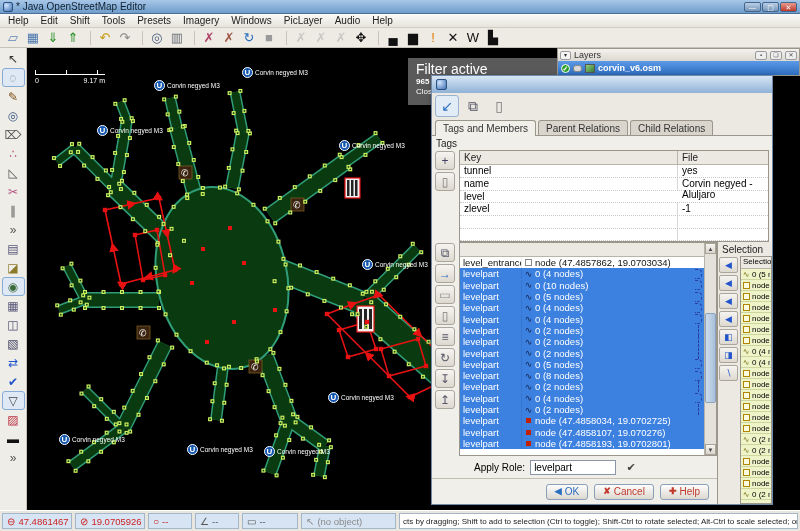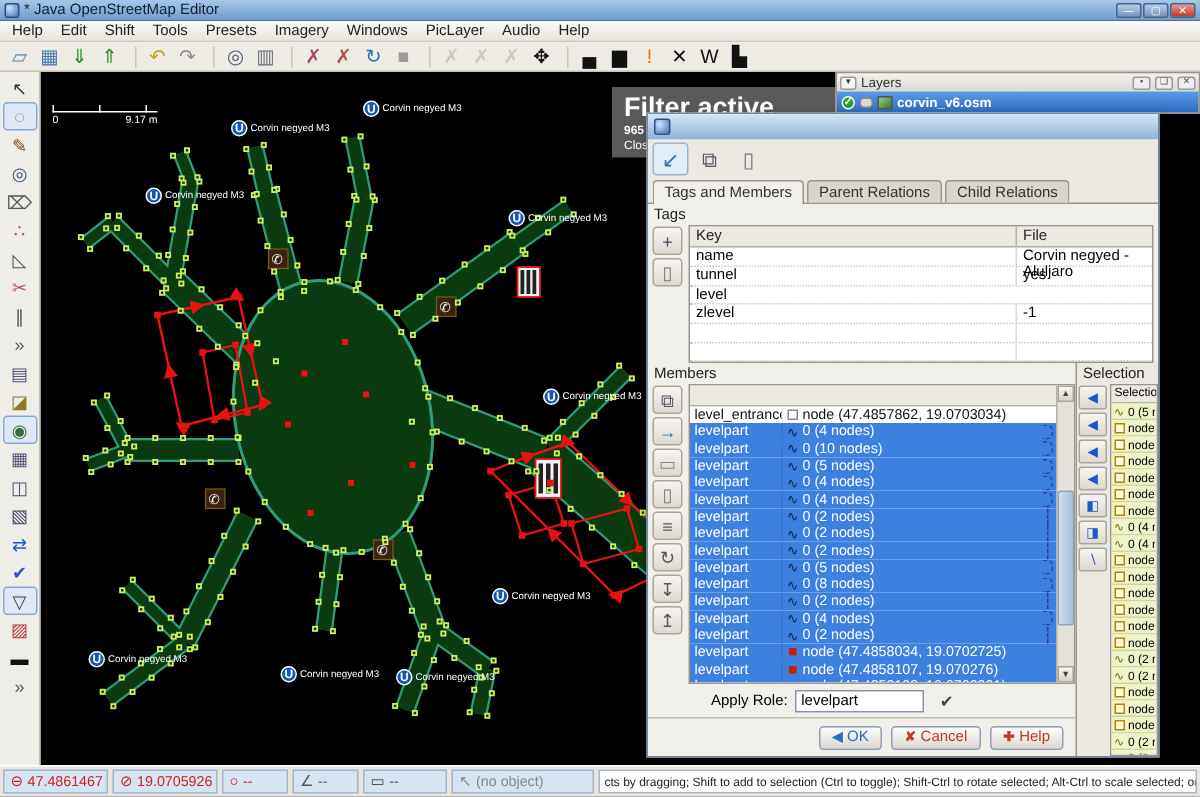--- a/index.html
+++ b/index.html
@@ -40,21 +40,21 @@
   .sb-line i { position:absolute; top:-4px; width:1px; height:5px; background:#fff; }
   .sb-labels { display:flex; justify-content:space-between; margin-top:2px; }
 
   .metro { position:absolute; display:flex; align-items:center; gap:2px; z-index:2; }
   .u-badge { width:11px; height:11px; border-radius:50%; background:#1457b0; border:1px solid #fff; color:#fff; font-weight:bold; font-size:8px; line-height:9px; text-align:center; flex:0 0 11px; }
   .mlabel { color:#fff; font-size:6.5px; white-space:nowrap; }
 
   .rednode { position:absolute; width:4px; height:4px; background:#e81212; z-index:2; }
 
   .filter-overlay { position:absolute; left:381px; top:10px; width:162px; height:47px; background:rgba(110,110,110,.82); color:#fff; padding:3px 8px; z-index:5; }
-  .fo-title { font-size:18px; font-weight:bold; }
+  .fo-title { font-size:14px; font-weight:normal; }
   .fo-line { font-size:8px; line-height:10px; }
 
   
   .layers-panel { position:absolute; right:0; top:0; width:243px; z-index:6; background:#e9e6e0; border:1px solid #9a968c; }
   .lp-header { height:12px; display:flex; align-items:center; gap:3px; padding:0 2px; font-size:9px; color:#333; background:linear-gradient(#f4f2ee,#dcd8d0); }
   .lp-collapse { width:11px; height:9px; border:1px solid #999; border-radius:2px; font-size:6px; line-height:7px; text-align:center; background:#f4f4f4; }
   .lp-title { flex:1; }
   .lp-btn { width:12px; height:9px; border:1px solid #999; border-radius:2px; background:#eee; font-size:6px; line-height:7px; text-align:center; color:#555; }
   .lp-row { height:14px; background:linear-gradient(#5b9ae8,#2e6cc0); color:#fff; font-size:9px; font-weight:bold; display:flex; align-items:center; gap:3px; padding:0 3px; }
   .lp-check { width:9px; height:9px; border-radius:50%; background:#2ea12e; border:1px solid #fff; color:#fff; font-size:7px; line-height:8px; text-align:center; }
@@ -1022,26 +1022,26 @@
               <span class="mini-btn" style="color: rgb(119, 119, 119);">
                 <span>▯</span>
               </span>
           </div>
           <div class="t-table">
             <div class="t-head">
               <span class="t-col-key">Key</span>
               <span>File</span>
             </div>
             <div class="t-row">
+              <span class="t-key">tunnel</span>
+              <span class="t-val">yes</span>
+            </div>
+              <div class="t-row">
               <span class="t-key">name</span>
               <span class="t-val">Corvin negyed - Aluljaro</span>
-            </div>
-              <div class="t-row">
-              <span class="t-key">tunnel</span>
-              <span class="t-val">yes</span>
             </div>
               <div class="t-row">
               <span class="t-val">level</span>
             </div>
               <div class="t-row">
               <span class="t-key">zlevel</span>
               <span class="t-val">-1</span>
             </div>
               <div class="t-row">
               <span class="t-key"></span>
@@ -1049,21 +1049,20 @@
             </div>
               <div class="t-row">
               <span class="t-key"></span>
               <span class="t-val"></span>
             </div>
           </div>
         </div>
 
         <div class="split">
           <div class="members-col">
-            <div class="sec-label">Members</div>
             <div class="members-wrap">
               <div class="mini-tb">
                 <span class="mini-btn" style="color: rgb(85, 85, 102);">
                     <span>⧉</span>
                   </span>
                   <span class="mini-btn" style="color: rgb(42, 110, 192);">
                     <span>→</span>
                   </span>
                   <span class="mini-btn" style="color: rgb(136, 136, 136);">
                     <span>▭</span>

